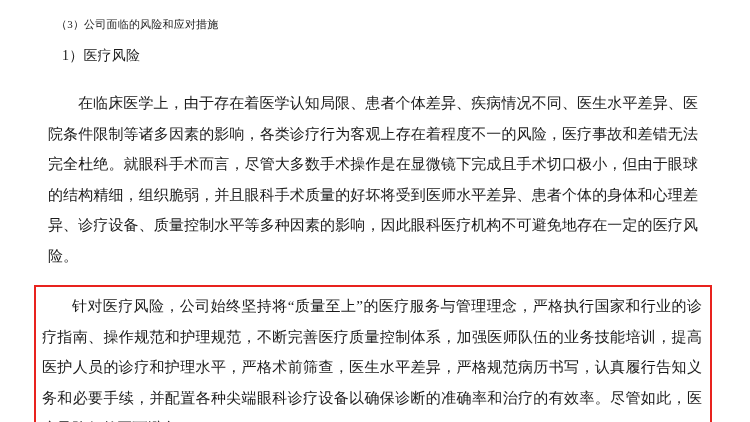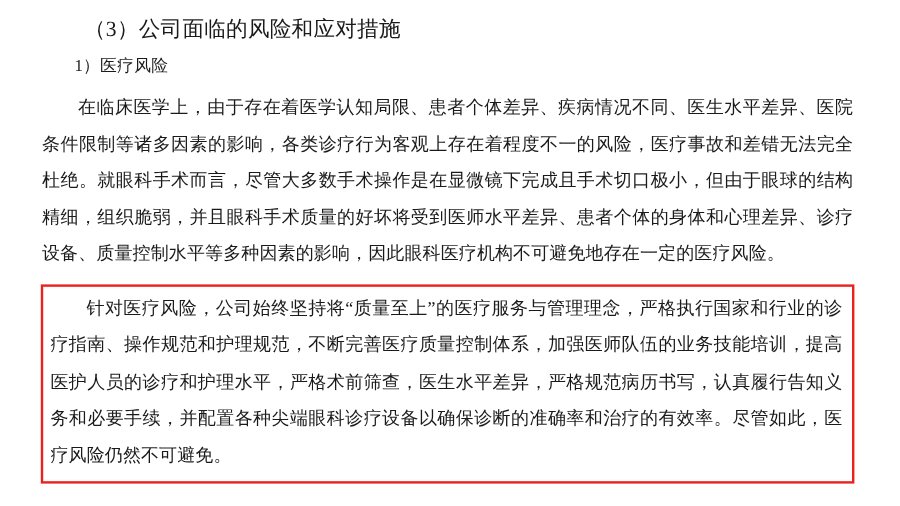--- a/index.html
+++ b/index.html
@@ -15,42 +15,42 @@
     overflow: hidden;
   }
   .page {
     position: relative;
     width: 750px;
     height: 422px;
     box-sizing: border-box;
     padding: 8px 38px 0 34px;
   }
   .heading {
-    font-size: 18px;
+    font-size: 11px;
     line-height: 32px;
     text-indent: 2em;
     letter-spacing: 0.2px;
     font-weight: 500;
     margin: 0;
   }
   .subheading {
     font-size: 14px;
     line-height: 32px;
     text-indent: 2em;
     letter-spacing: 0.2px;
     margin: 0;
   }
   .para {
     font-size: 15px;
     line-height: 30.5px;
     text-align: justify;
     text-justify: inter-ideograph;
     text-indent: 2em;
     letter-spacing: 0.1px;
-    margin: 1px;
+    margin: 14px;
   }
   .boxed-wrap {
     position: relative;
     margin-top: 9px;
     border: 2px solid #e8231e;
     padding: 4px 8px 6px 6px;
     box-sizing: border-box;
   }
   .boxed-wrap .para {
     margin: 0;

